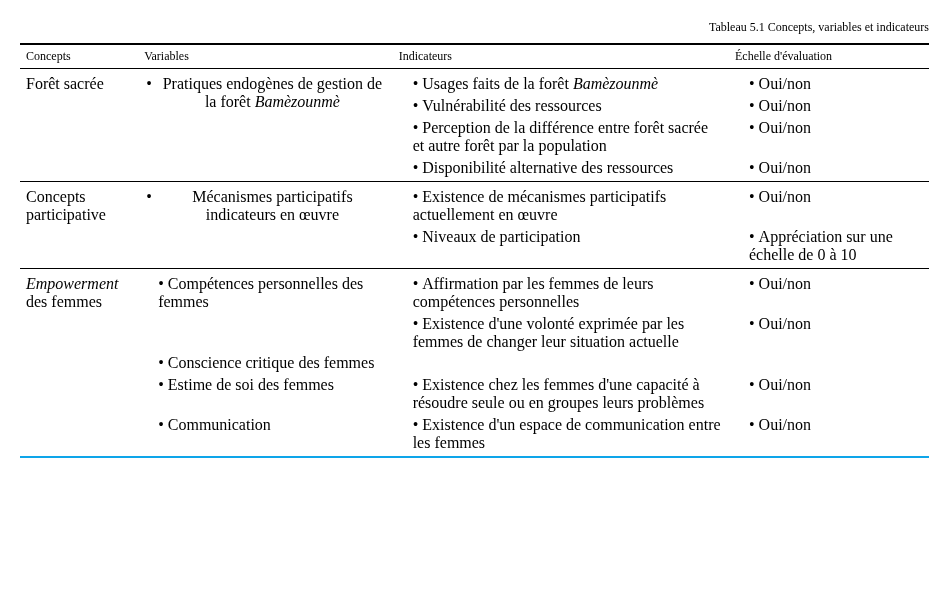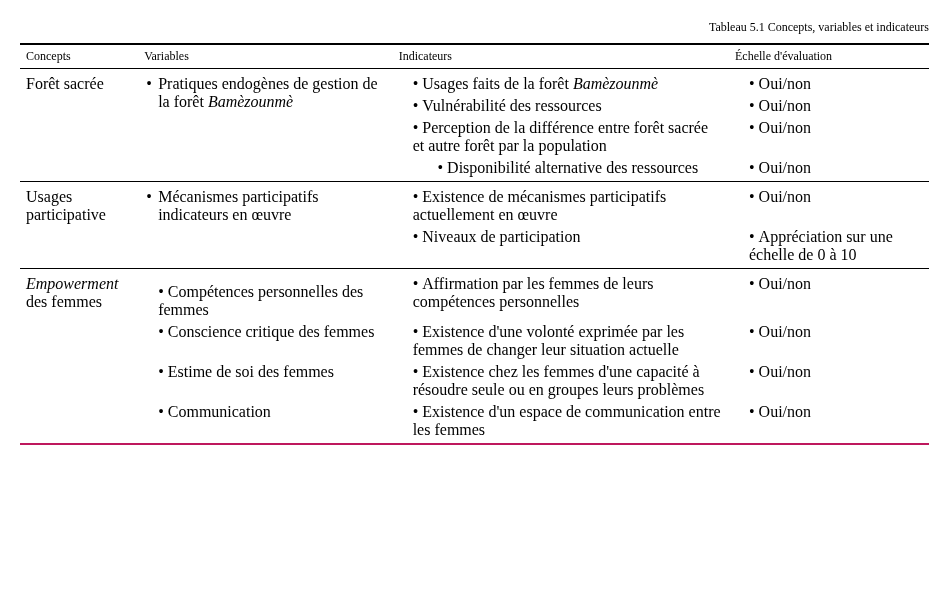--- a/index.html
+++ b/index.html
@@ -12,21 +12,21 @@
     }
     .page-title {
       font-size: 12px;
       margin-bottom: 8px;
       text-align: right;
     }
     table {
       width: 100%;
       border-collapse: collapse;
       border-top: 2px solid #000;
-      border-bottom: 2px solid #be185d;
+      border-bottom: 2px solid #0ea5e9;
     }
     thead tr {
       border-bottom: 1px solid #000;
     }
     th {
       font-weight: normal;
       text-align: left;
       padding: 4px 6px;
       font-size: 12px;
       vertical-align: bottom;
@@ -49,20 +49,21 @@
     .indicators-cell {
       width: 37%;
     }
     .echelle-cell {
       width: 22%;
     }
     ul.bullet-list {
       list-style: none;
       padding: 0;
       margin: 0;
+      text-align: center;
     }
     ul.bullet-list li {
       padding-left: 14px;
       position: relative;
       margin-bottom: 2px;
     }
     ul.bullet-list li::before {
       content: "•";
       position: absolute;
       left: 2px;
@@ -112,28 +113,28 @@
       <tr class="continuation">
         <td class="indicators-cell">
           <span style="padding-left: 14px; position: relative; display: block;">•&nbsp;Perception de la différence entre forêt sacrée et autre forêt par la population</span>
         </td>
         <td class="echelle-cell">
           <span style="padding-left: 14px; position: relative; display: block;">•&nbsp;Oui/non</span>
         </td>
       </tr>
       <tr class="continuation">
         <td class="indicators-cell">
-          <span style="padding-left: 14px; position: relative; display: block; text-align: center;">•&nbsp;Disponibilité alternative des ressources</span>
+          <span style="padding-left: 14px; position: relative; display: block;">•&nbsp;Disponibilité alternative des ressources</span>
         </td>
         <td class="echelle-cell">
           <span style="padding-left: 14px; position: relative; display: block;">•&nbsp;Oui/non</span>
         </td>
       </tr>
       <tr class="section-divider">
-        <td class="concept-cell" rowspan="2">Usages participative</td>
+        <td class="concept-cell" rowspan="2">Concepts participative</td>
         <td class="variables-cell" rowspan="2">
           <ul class="bullet-list">
             <li>Mécanismes participatifs indicateurs en œuvre</li>
           </ul>
         </td>
         <td class="indicators-cell">
           <span style="padding-left: 14px; position: relative; display: block;">•&nbsp;Existence de mécanismes participatifs actuellement en œuvre</span>
         </td>
         <td class="echelle-cell">
           <span style="padding-left: 14px; position: relative; display: block;">•&nbsp;Oui/non</span>
@@ -143,32 +144,32 @@
         <td class="indicators-cell">
           <span style="padding-left: 14px; position: relative; display: block;">•&nbsp;Niveaux de participation</span>
         </td>
         <td class="echelle-cell">
           <span style="padding-left: 14px; position: relative; display: block;">•&nbsp;Appréciation sur une échelle de 0 à 10</span>
         </td>
       </tr>
       <tr class="section-divider">
         <td class="concept-cell" rowspan="4"><span class="italic">Empowerment</span> des femmes</td>
         <td class="variables-cell">
-          <span style="padding-left: 14px; position: relative; display: block; margin-top: 8px;">•&nbsp;Compétences personnelles des femmes</span>
+          <span style="padding-left: 14px; position: relative; display: block;">•&nbsp;Compétences personnelles des femmes</span>
         </td>
         <td class="indicators-cell">
           <span style="padding-left: 14px; position: relative; display: block;">•&nbsp;Affirmation par les femmes de leurs compétences personnelles</span>
         </td>
         <td class="echelle-cell">
           <span style="padding-left: 14px; position: relative; display: block;">•&nbsp;Oui/non</span>
         </td>
       </tr>
       <tr class="continuation">
         <td class="variables-cell">
-          <span style="padding-left: 14px; position: relative; display: block;">•&nbsp;Conscience critique des femmes</span>
+          <span style="padding-left: 14px; position: relative; display: block; margin-top: 39px;">•&nbsp;Conscience critique des femmes</span>
         </td>
         <td class="indicators-cell">
           <span style="padding-left: 14px; position: relative; display: block;">•&nbsp;Existence d'une volonté exprimée par les femmes de changer leur situation actuelle</span>
         </td>
         <td class="echelle-cell">
           <span style="padding-left: 14px; position: relative; display: block;">•&nbsp;Oui/non</span>
         </td>
       </tr>
       <tr class="continuation">
         <td class="variables-cell">

